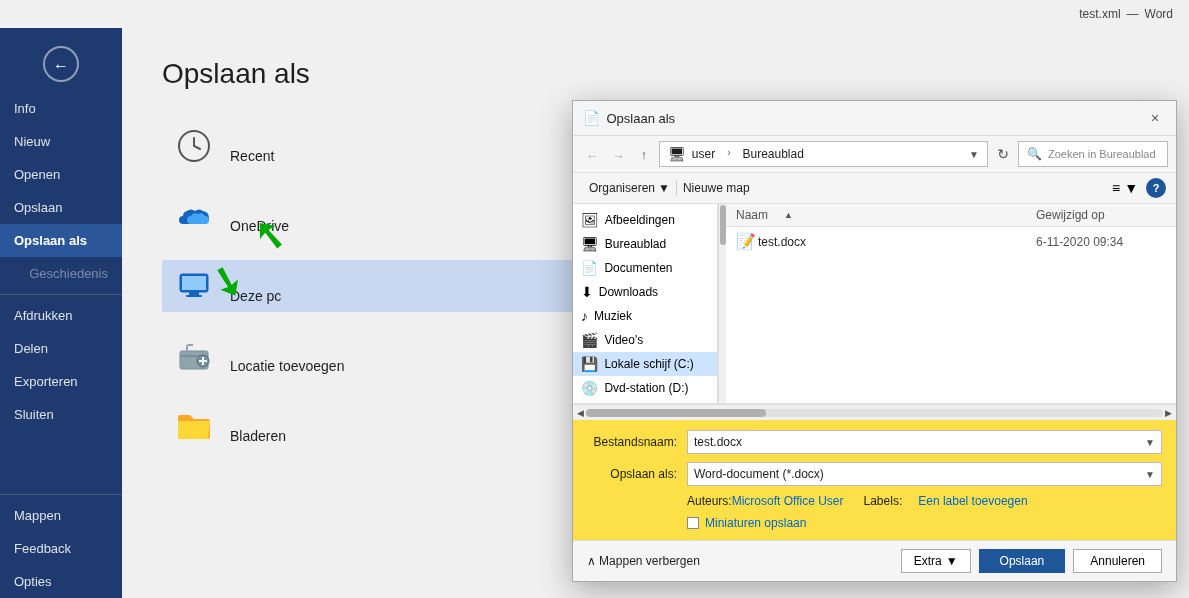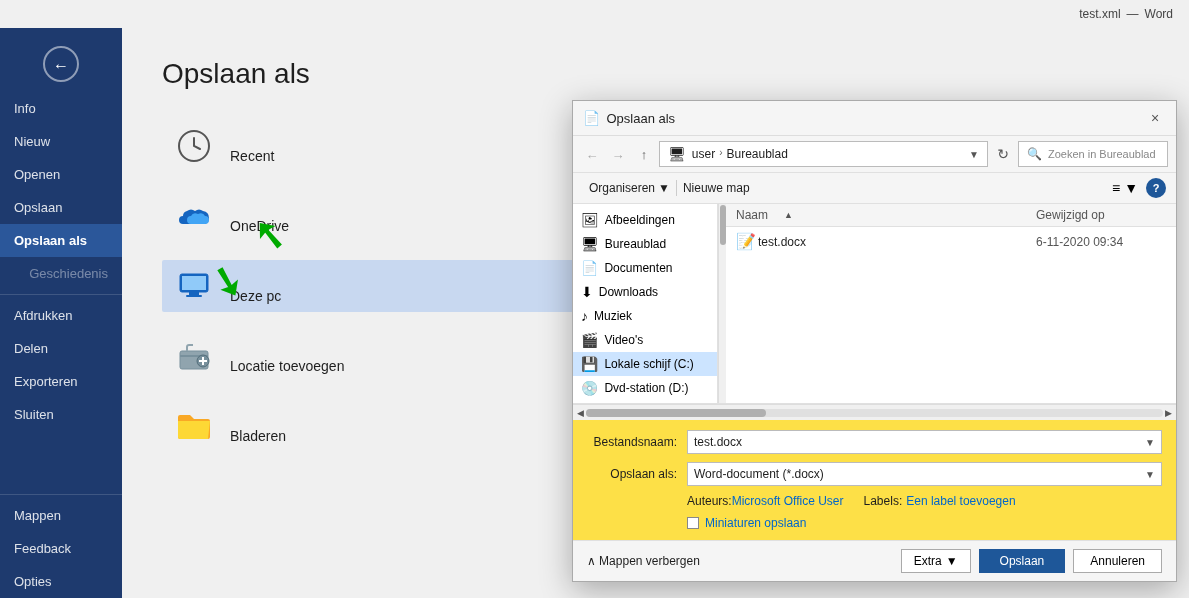--- a/index.html
+++ b/index.html
@@ -115,21 +115,21 @@
     .address-bar {
       flex: 1;
       background: white;
       border: 1px solid #bbb;
       padding: 3px 8px;
       display: flex; align-items: center; gap: 6px;
       font-size: 12px; color: #1e1e1e;
       height: 26px;
     }
     .address-icon { font-size: 14px; }
-    .address-path { display: flex; align-items: flex-start; gap: 4px; }
+    .address-path { display: flex; align-items: flex-start; gap: 12px; }
     .address-chevron { color: #666; font-size: 10px; }
     .address-dropdown { margin-left: auto; color: #555; font-size: 10px; }
     .refresh-btn { width: 22px; height: 22px; border: none; background: none; cursor: pointer; font-size: 14px; color: #555; display: flex; align-items: center; justify-content: center; }
     .search-bar {
       display: flex; align-items: center;
       border: 1px solid #bbb; background: white;
       height: 26px; padding: 0 8px; gap: 6px;
       font-size: 12px; color: #888;
       min-width: 150px;
     }
@@ -234,21 +234,21 @@
     .form-input-text { color: #1e1e1e; }
     .form-input-arrow { color: #555; font-size: 10px; }
     .form-row-extra {
       display: flex; align-items: center; gap: 20px;
       padding-left: 100px;
       font-size: 12px;
     }
     .author-section { display: flex; align-items: center; }
     .author-label { color: #1e1e1e; }
     .author-value { color: #0066cc; cursor: pointer; }
-    .labels-section { display: flex; gap: 4px; align-items: center; }
+    .labels-section { display: flex; gap: 16px; align-items: center; }
     .labels-label { color: #1e1e1e; }
     .labels-value { color: #0066cc; cursor: pointer; }
     .checkbox-row {
       display: flex; align-items: center; gap: 6px;
       padding-left: 100px; font-size: 12px; color: #0066cc; cursor: pointer;
     }
     .mini-checkbox { width: 12px; height: 12px; border: 1px solid #888; display: inline-block; background: white; flex-shrink: 0; }
 
     
     .dialog-footer {

